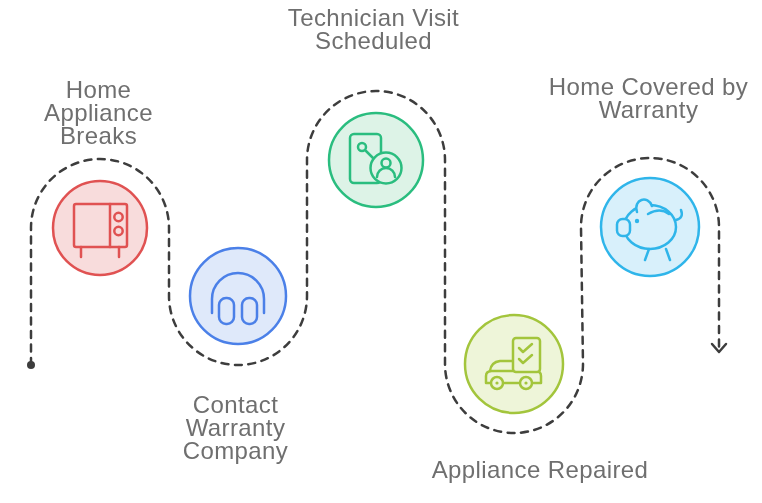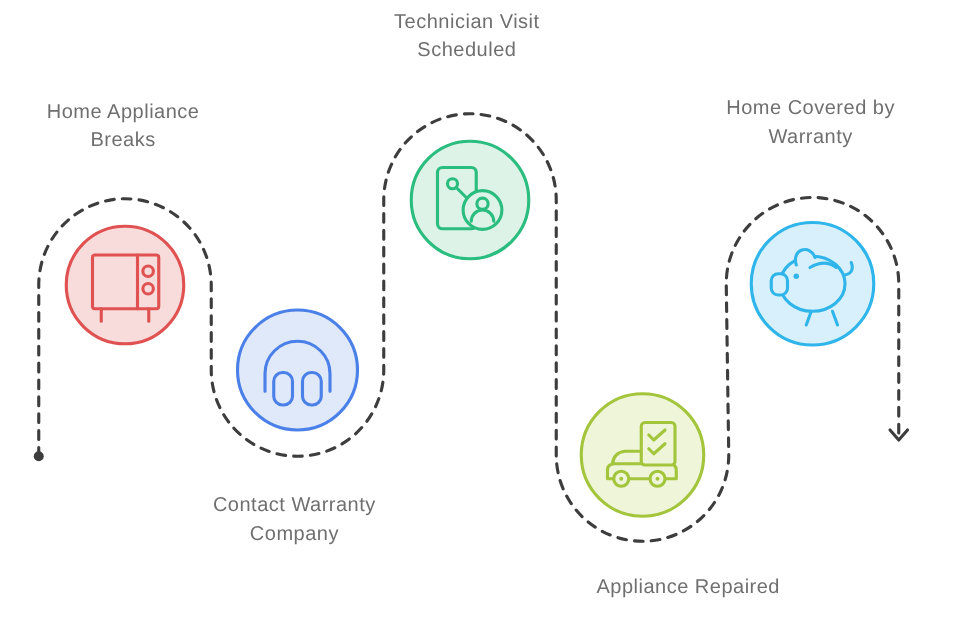--- a/index.html
+++ b/index.html
@@ -7,21 +7,21 @@
     position:relative;
     width:762px;height:503px;
     background:#ffffff;
     overflow:hidden;
     font-family:"Liberation Sans", sans-serif;
   }
   #flow-svg{position:absolute;left:0;top:0;}
   .label{
     position:absolute;
     text-align:center;
-    font-size:16px;
+    font-size:24px;
     line-height:23px;
     letter-spacing:0.4px;
     color:#6f6f6f;
   }
 </style>
 </head>
 <body>
 
 <div id="stage">
 
@@ -105,17 +105,17 @@
       </g>
     </g>
   </svg>
 
   <div class="label" style="left:13px;top:78px;width:171px;">Home Appliance Breaks</div>
 
   <div class="label" style="left:145px;top:393px;width:181px;">Contact Warranty Company</div>
 
   <div class="label" style="left:283px;top:6px;width:181px;">Technician Visit Scheduled</div>
 
-  <div class="label" style="left:384px;top:458px;width:240px;text-align:right;">Appliance Repaired</div>
+  <div class="label" style="left:420px;top:458px;width:240px;">Appliance Repaired</div>
 
   <div class="label" style="left:548px;top:75px;width:201px;">Home Covered by Warranty</div>
 
 </div>
 
 </body></html>

